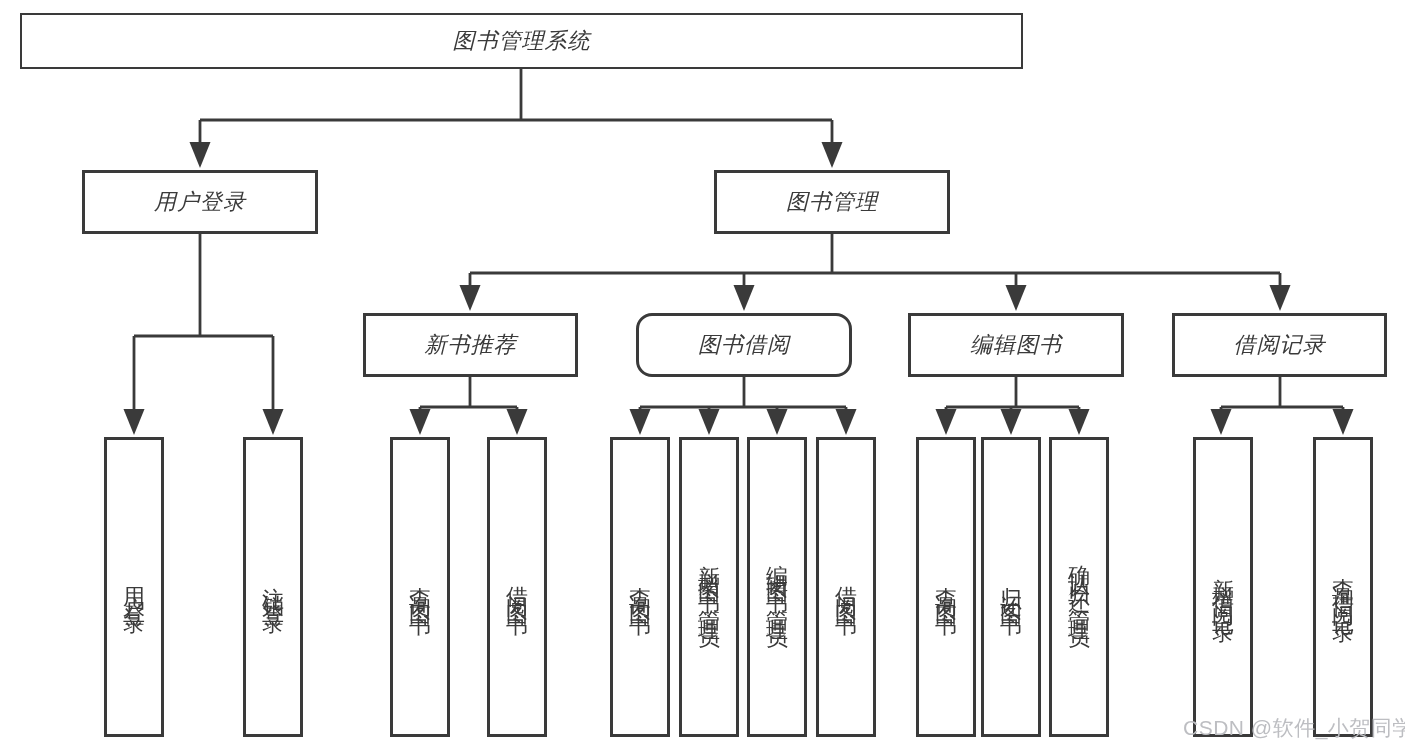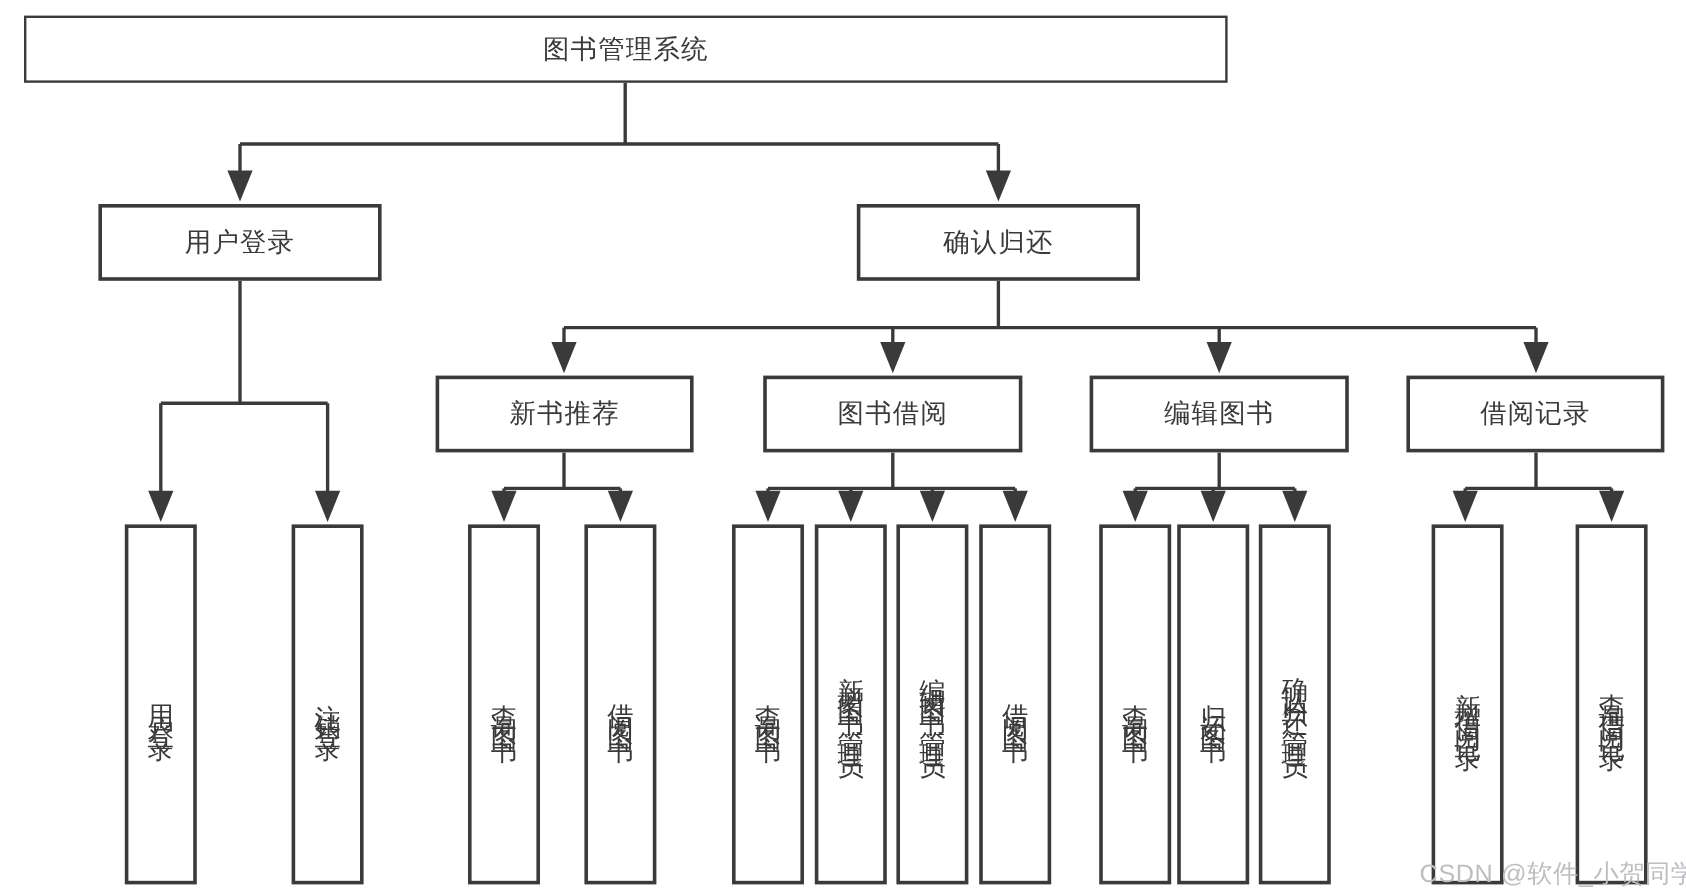--- a/index.html
+++ b/index.html
@@ -16,20 +16,21 @@
     position:absolute;
     box-sizing:border-box;
     background:#ffffff;
     border:3px solid #3a3a3a;
     z-index:2;
   }
   .hnode{
     display:flex;align-items:center;justify-content:center;
     font-size:22px;letter-spacing:1px;
     white-space:nowrap;
+    font-style:italic;
   }
   .root{border-width:2.5px;}
   .vnode{
     writing-mode:vertical-rl;
     text-orientation:mixed;
     text-align:center;
     font-size:22px;
     letter-spacing:9px;
     line-height:54px;
     width:60px;height:300px;
@@ -108,24 +109,24 @@
     <path d="M1221 407 H1343"></path>
     <path d="M1221 407 V412"></path>
     <polygon points="1221,435 1210.5,409 1231.5,409" fill="#3a3a3a" stroke="none"></polygon>
     <path d="M1343 407 V412"></path>
     <polygon points="1343,435 1332.5,409 1353.5,409" fill="#3a3a3a" stroke="none"></polygon>
   </svg>
 
   <div class="node hnode root" style="left:20px;top:13px;width:1003px;height:56px;">图书管理系统</div>
 
   <div class="node hnode" style="left:82px;top:170px;width:236px;height:64px;">用户登录</div>
-  <div class="node hnode" style="left:714px;top:170px;width:236px;height:64px;">确认归还</div>
+  <div class="node hnode" style="left:714px;top:170px;width:236px;height:64px;">图书管理</div>
 
   <div class="node hnode" style="left:363px;top:313px;width:215px;height:64px;">新书推荐</div>
-  <div class="node hnode" style="left:636px;top:313px;width:216px;height:64px;">图书借阅</div>
+  <div class="node hnode" style="left:636px;top:313px;width:216px;height:64px;border-radius:16px;">图书借阅</div>
   <div class="node hnode" style="left:908px;top:313px;width:216px;height:64px;">编辑图书</div>
   <div class="node hnode" style="left:1172px;top:313px;width:215px;height:64px;">借阅记录</div>
 
   <div class="node vnode" style="left:104px;">用户登录</div>
   <div class="node vnode" style="left:243px;">注销登录</div>
 
   <div class="node vnode" style="left:390px;">查询图书</div>
   <div class="node vnode" style="left:487px;">借阅图书</div>
 
   <div class="node vnode" style="left:610px;">查询图书</div>

